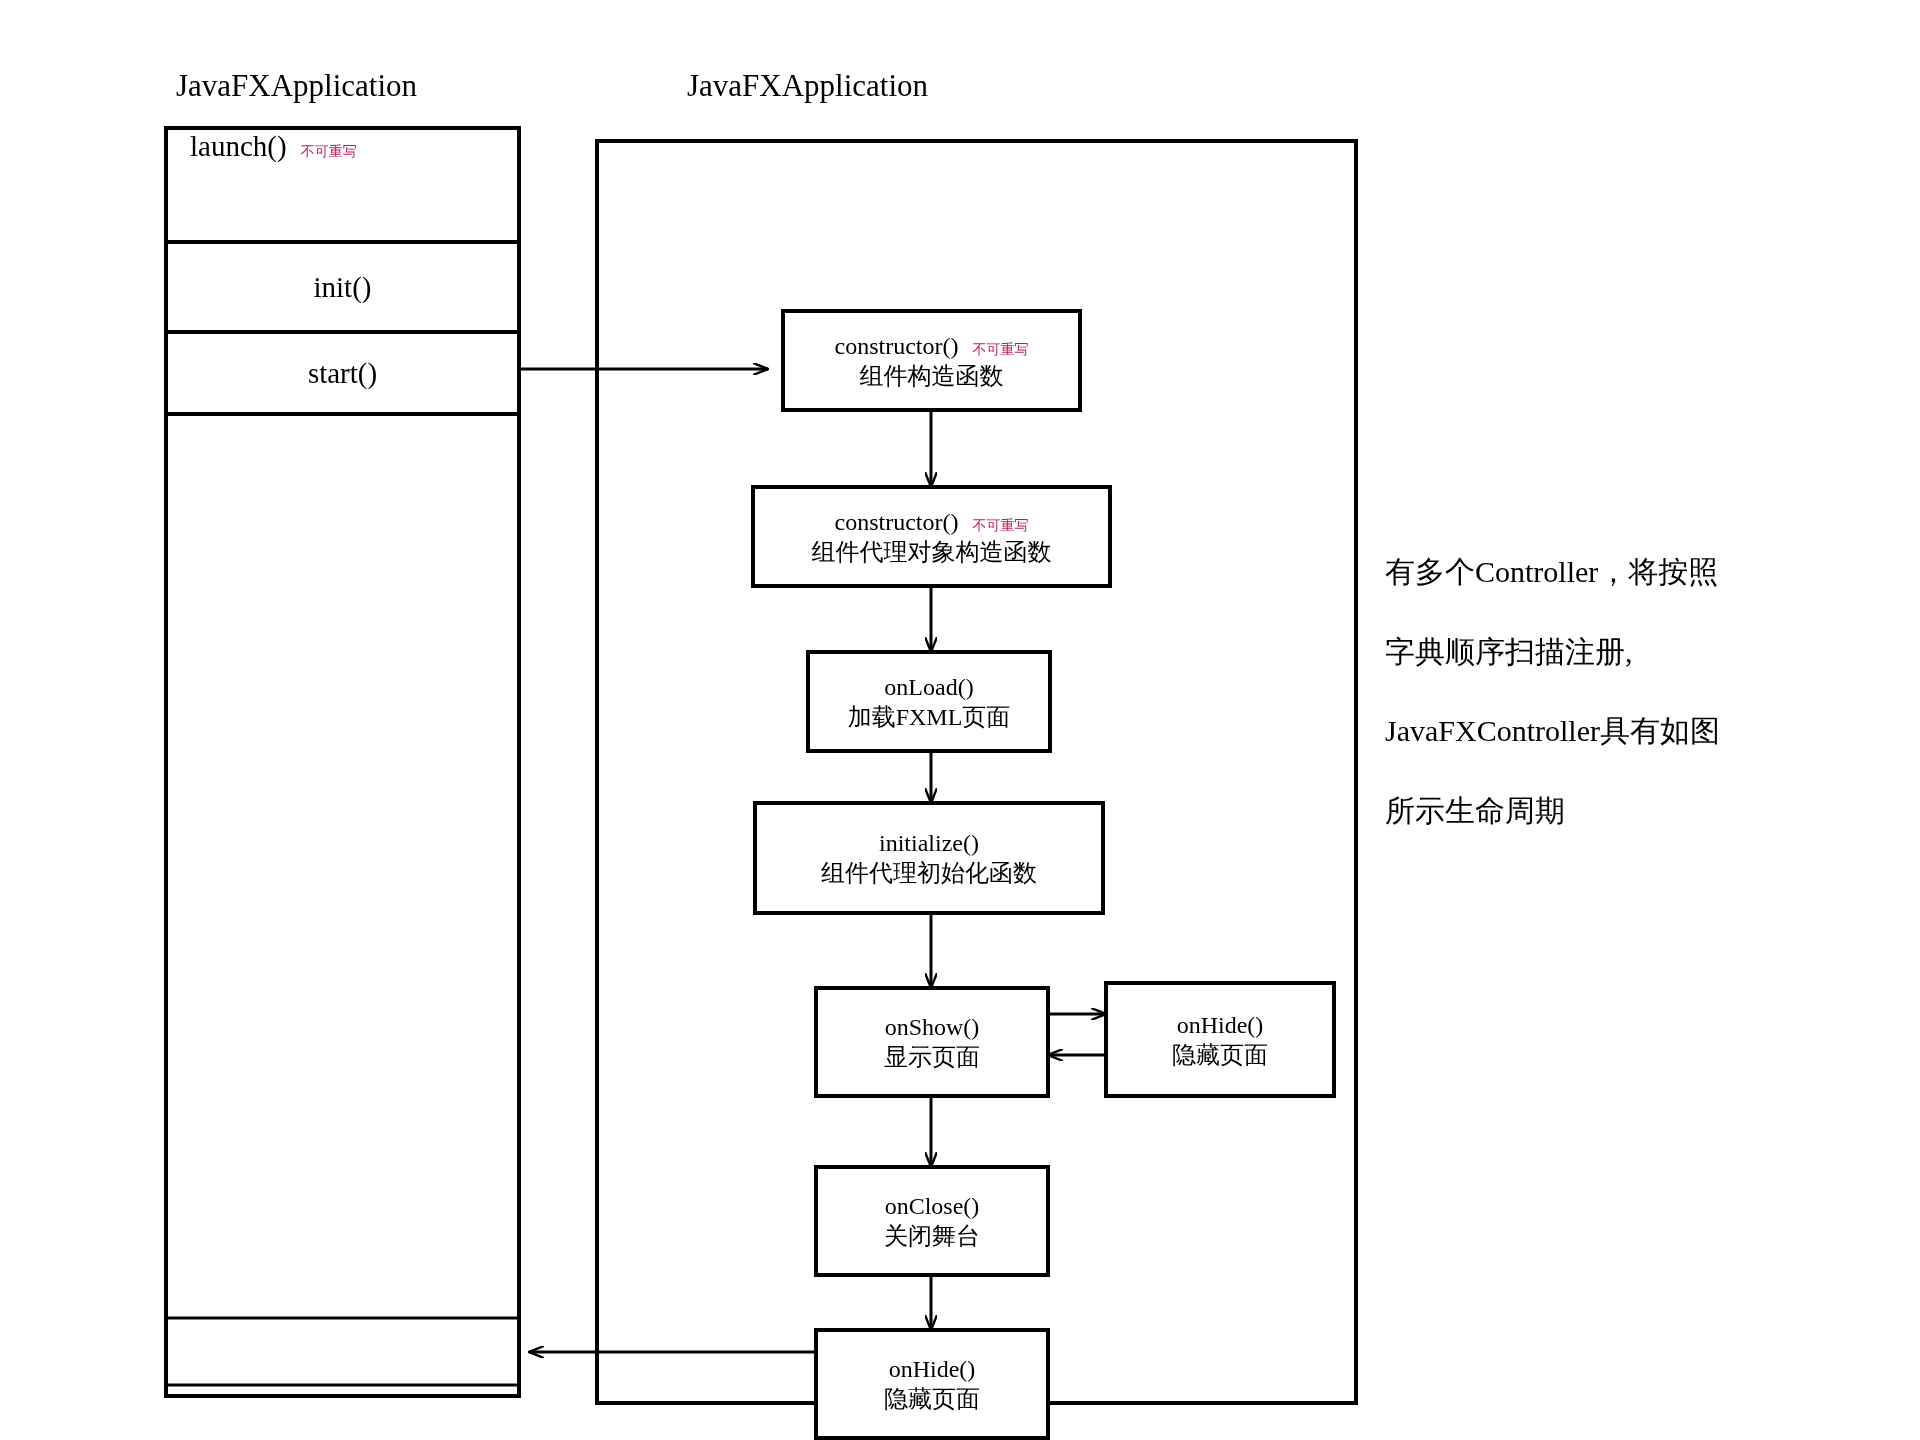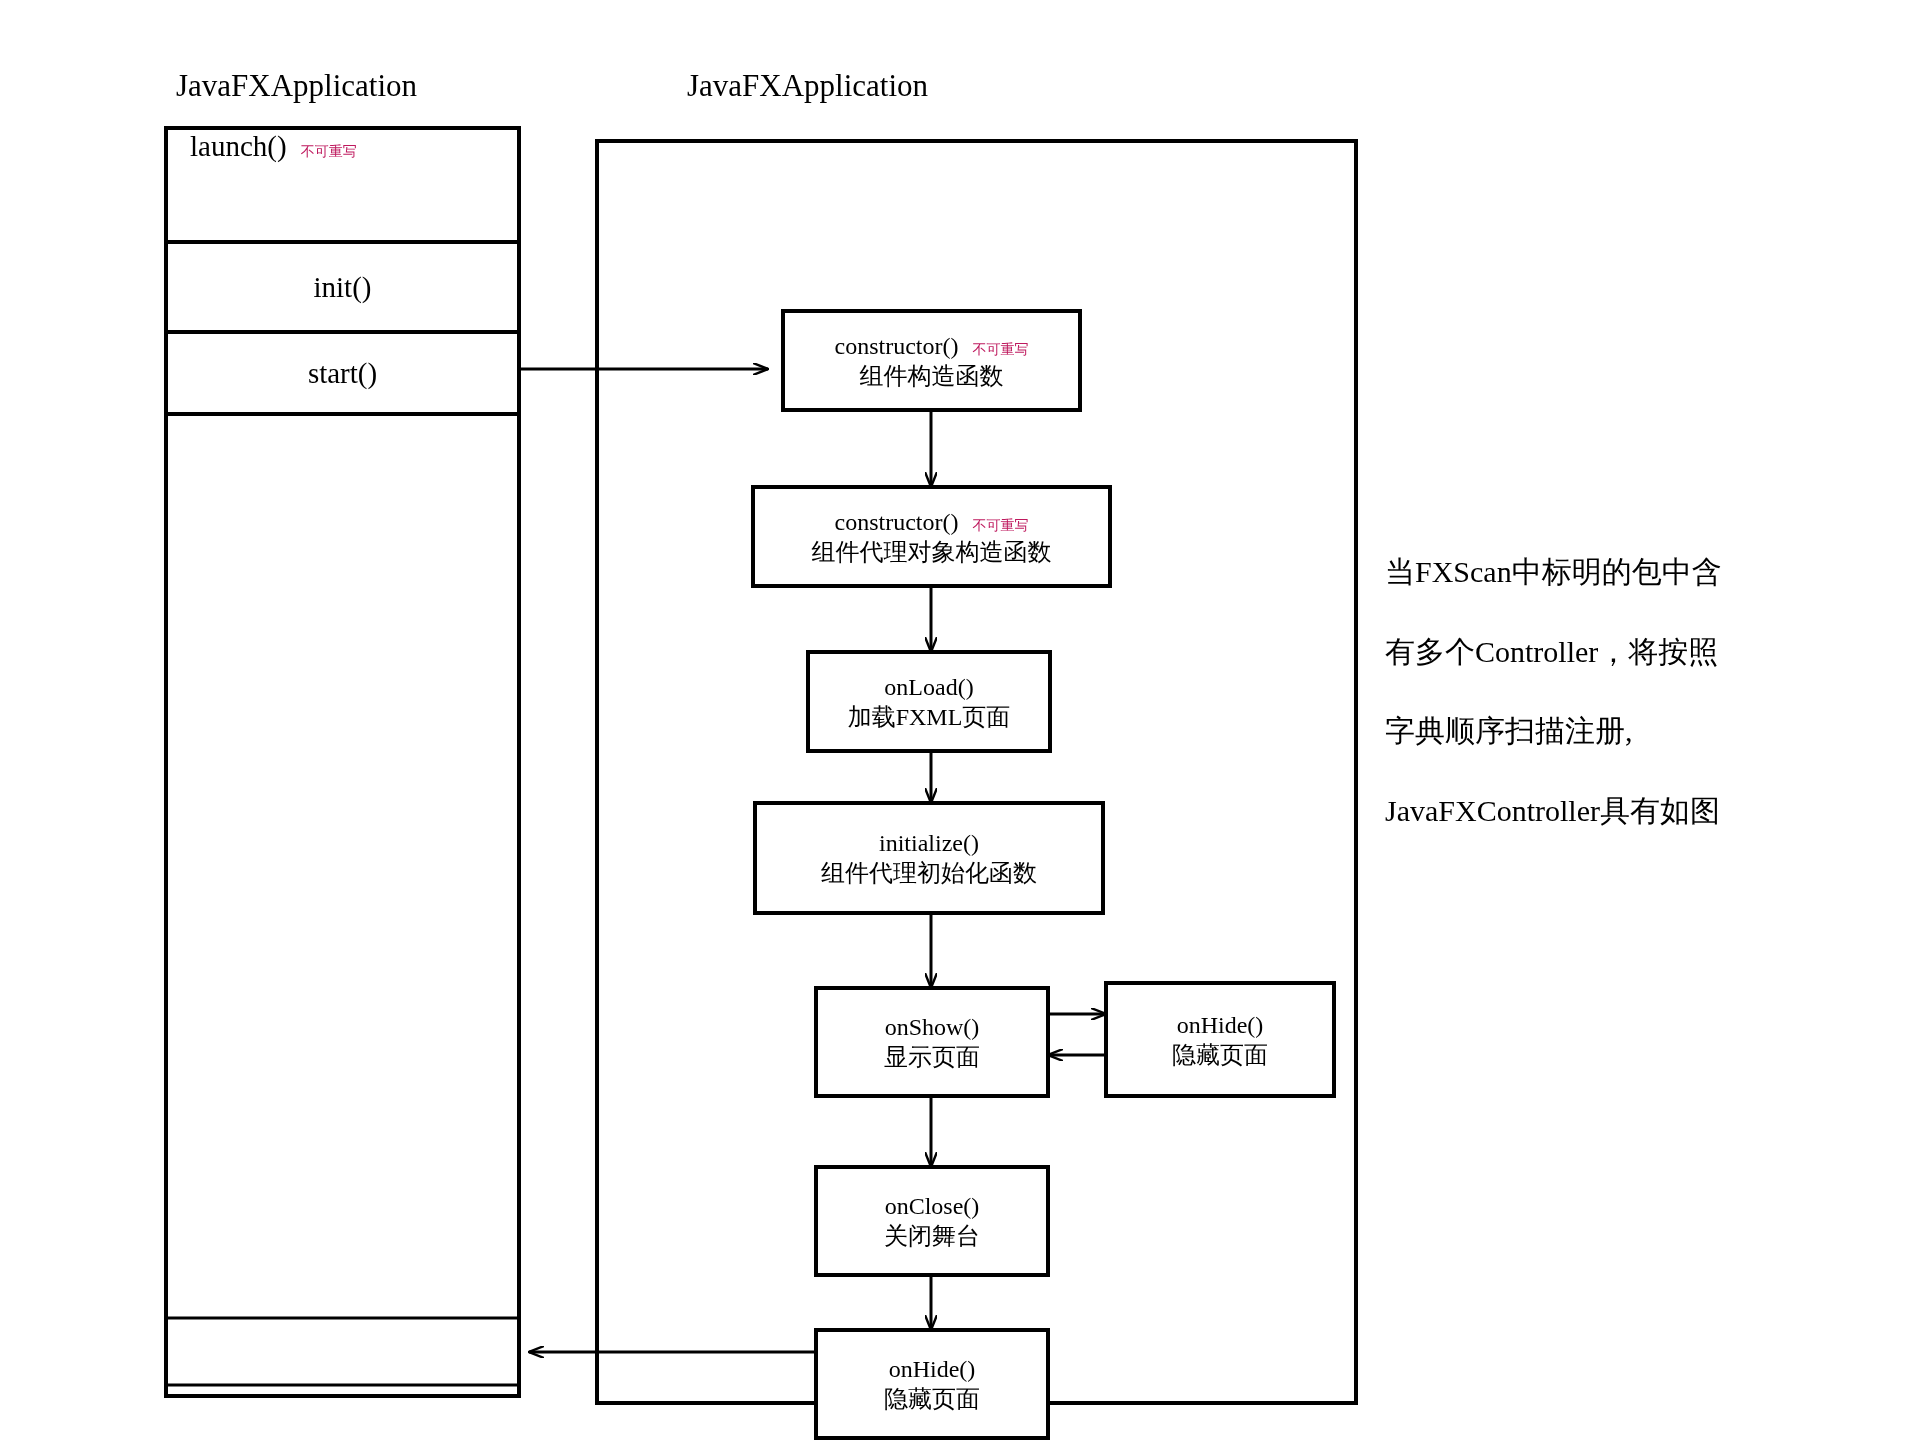--- a/index.html
+++ b/index.html
@@ -172,19 +172,19 @@
     <span class="ln">onClose()</span>
     <span class="ln">关闭舞台</span>
   </div>
 
   <div class="box-label ctl-row-label" style="left:816px; top:1330px; width:232px; height:108px;">
     <span class="ln">onHide()</span>
     <span class="ln">隐藏页面</span>
   </div>
 
   <div class="note" style="left:1385px; top:512px; width:470px;">
-    <span class="nl">当FXScan中标明的包中含</span>
     <span class="nl">有多个Controller，将按照</span>
     <span class="nl">字典顺序扫描注册,</span>
     <span class="nl">JavaFXController具有如图</span>
+    <span class="nl">所示生命周期</span>
   </div>
 
 </div>
 
 </body></html>

